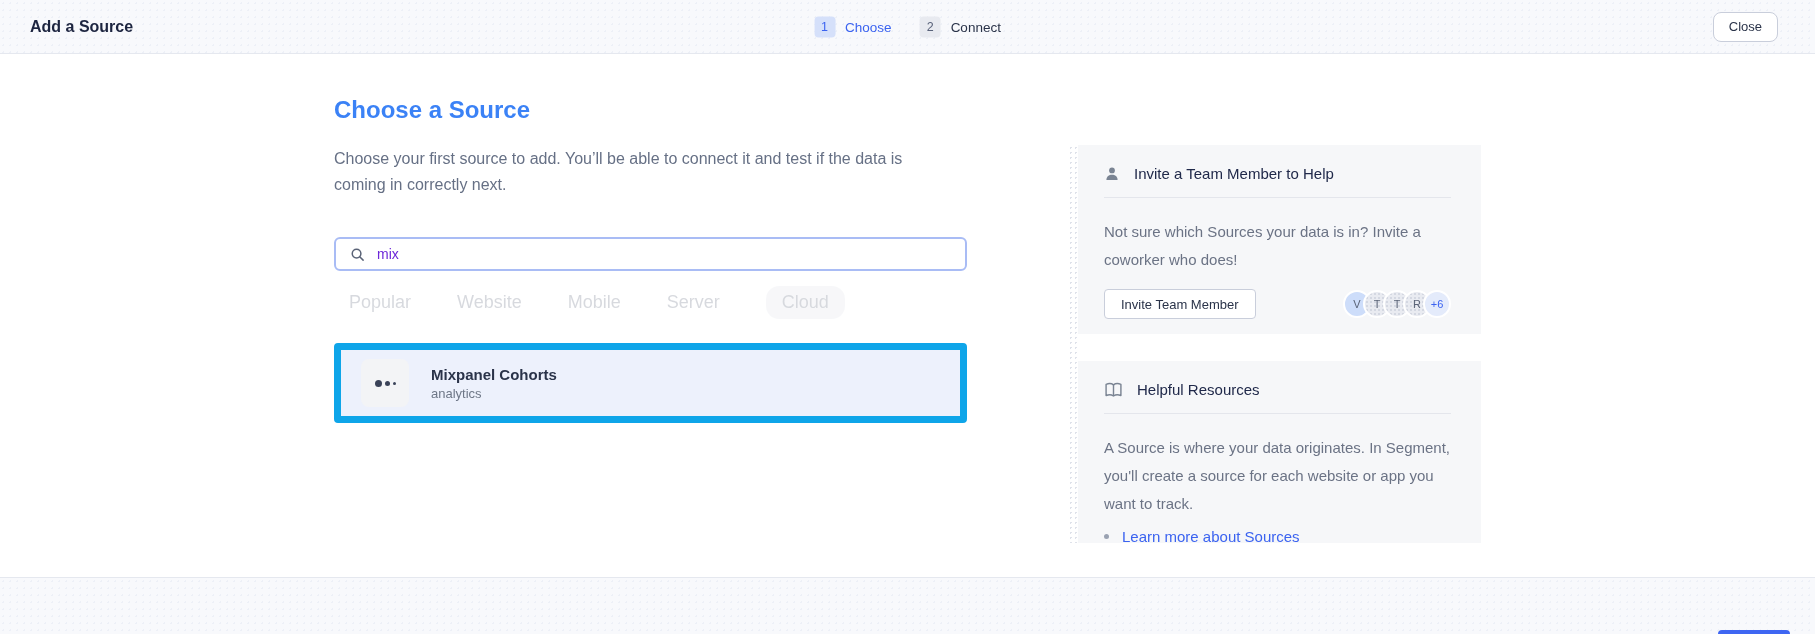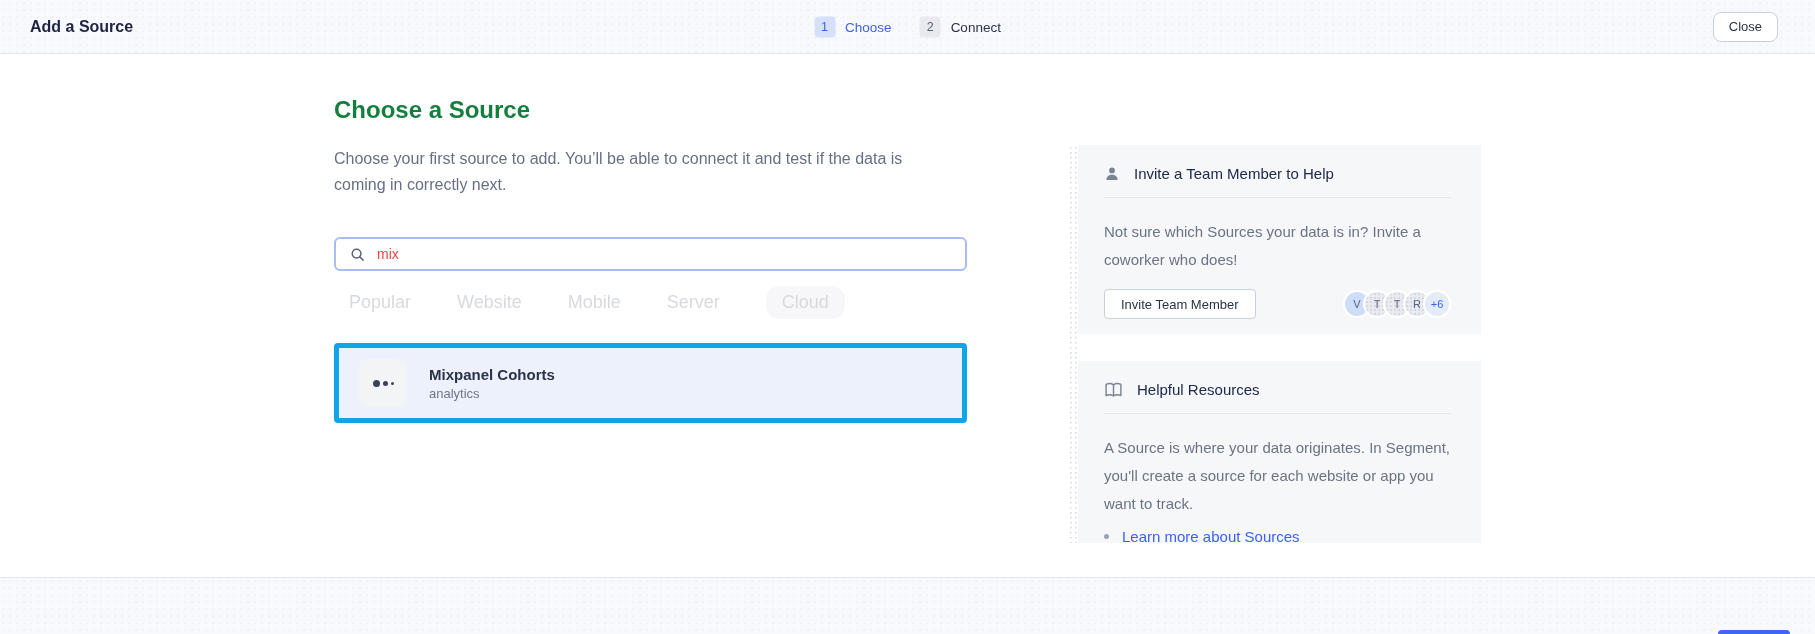--- a/index.html
+++ b/index.html
@@ -35,46 +35,46 @@
   .step.inactive .step-label { color:#2a3349; }
   .close-btn {
     height:30px; padding:0 15px; background:#ffffff; border:1px solid #c9cedb;
     border-radius:8px; font-size:13px; color:#2a3349; cursor:pointer;
     font-family:"Liberation Sans", sans-serif;
   }
 
   
   .page-heading {
     position:absolute; left:334px; top:96px; margin:0;
-    font-size:24px; font-weight:700; color:#15803d;
+    font-size:24px; font-weight:700; color:#3b82f6;
   }
   .page-desc {
     position:absolute; left:334px; top:146px; width:600px; margin:0;
     font-size:16px; line-height:26px; color:#667085;
   }
   .search-box {
     position:absolute; left:334px; top:237px; width:633px; height:34px; box-sizing:border-box;
     background:#ffffff; border:2px solid #a9bcf5; border-radius:6px;
     display:flex; align-items:center; padding:0 10px;
   }
   .search-icon { display:flex; margin:0 10px 0 4px; }
   .search-input {
     flex:1; border:none; outline:none; background:transparent;
-    font-size:14px; color:#ef4444; font-family:"Liberation Sans", sans-serif;
+    font-size:14px; color:#6d28d9; font-family:"Liberation Sans", sans-serif;
   }
   .tabs {
     position:absolute; left:349px; top:286px; display:flex; align-items:center;
     opacity:0.24;
   }
   .tab { font-size:18px; color:#5b6478; padding:6px 0; margin-right:46px; cursor:pointer; }
   .tab.pill { background:#dfe2ea; border-radius:13px; padding:6px 16px; margin-right:0; }
 
   .source-card {
     position:absolute; left:334px; top:343px; width:633px; height:80px; box-sizing:border-box;
-    background:#edf1fc; border:5px solid #0ea5e9; border-radius:4px;
+    background:#edf1fc; border:7px solid #0ea5e9; border-radius:4px;
     display:flex; align-items:center; padding:0 20px; cursor:pointer;
   }
   .source-logo {
     width:48px; height:48px; background:#f3f4f6; border-radius:8px;
     display:flex; align-items:center; justify-content:center; gap:3px; margin-right:22px;
   }
   .mp-dot { border-radius:50%; background:#3a4258; }
   .mp-dot.d1 { width:7px; height:7px; }
   .mp-dot.d2 { width:5px; height:5px; }
   .mp-dot.d3 { width:3px; height:3px; }

